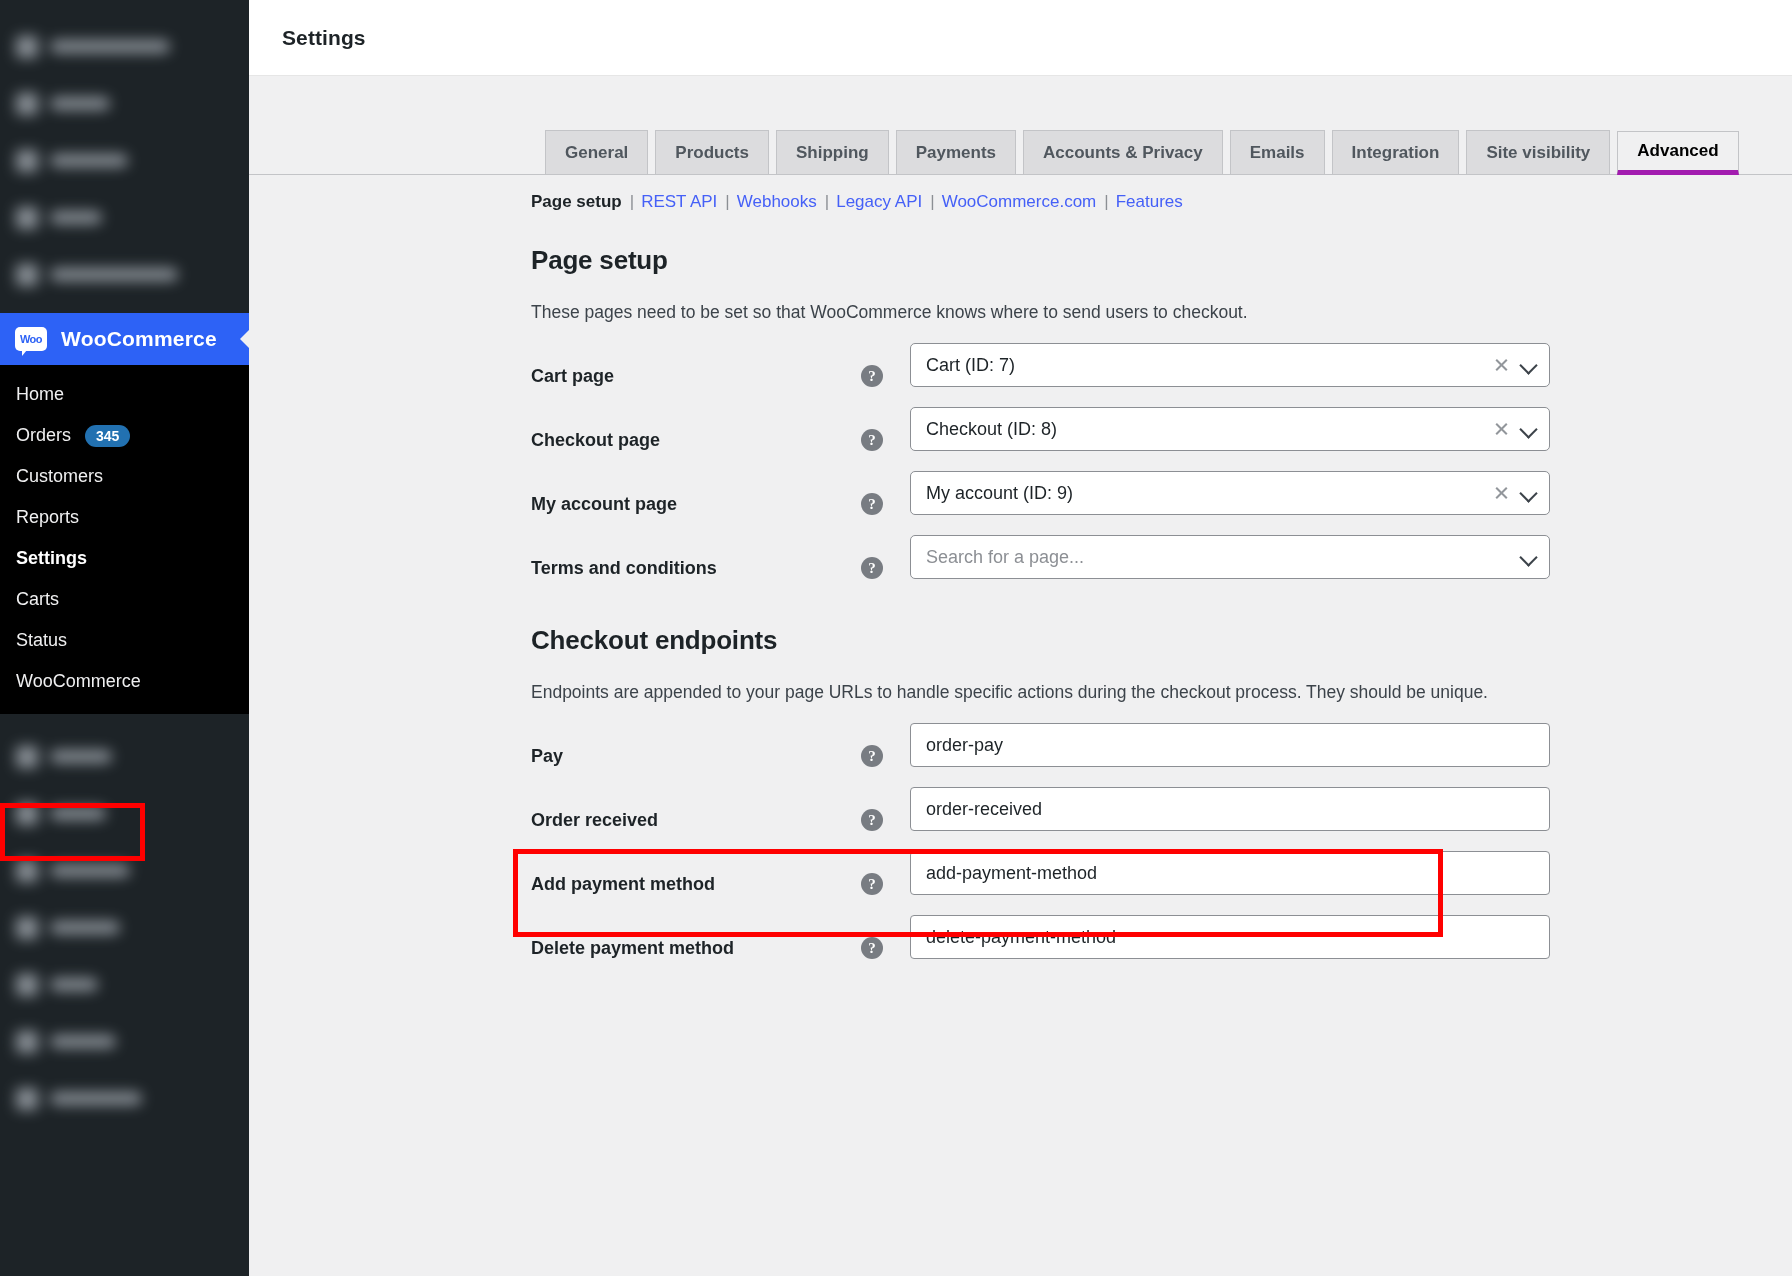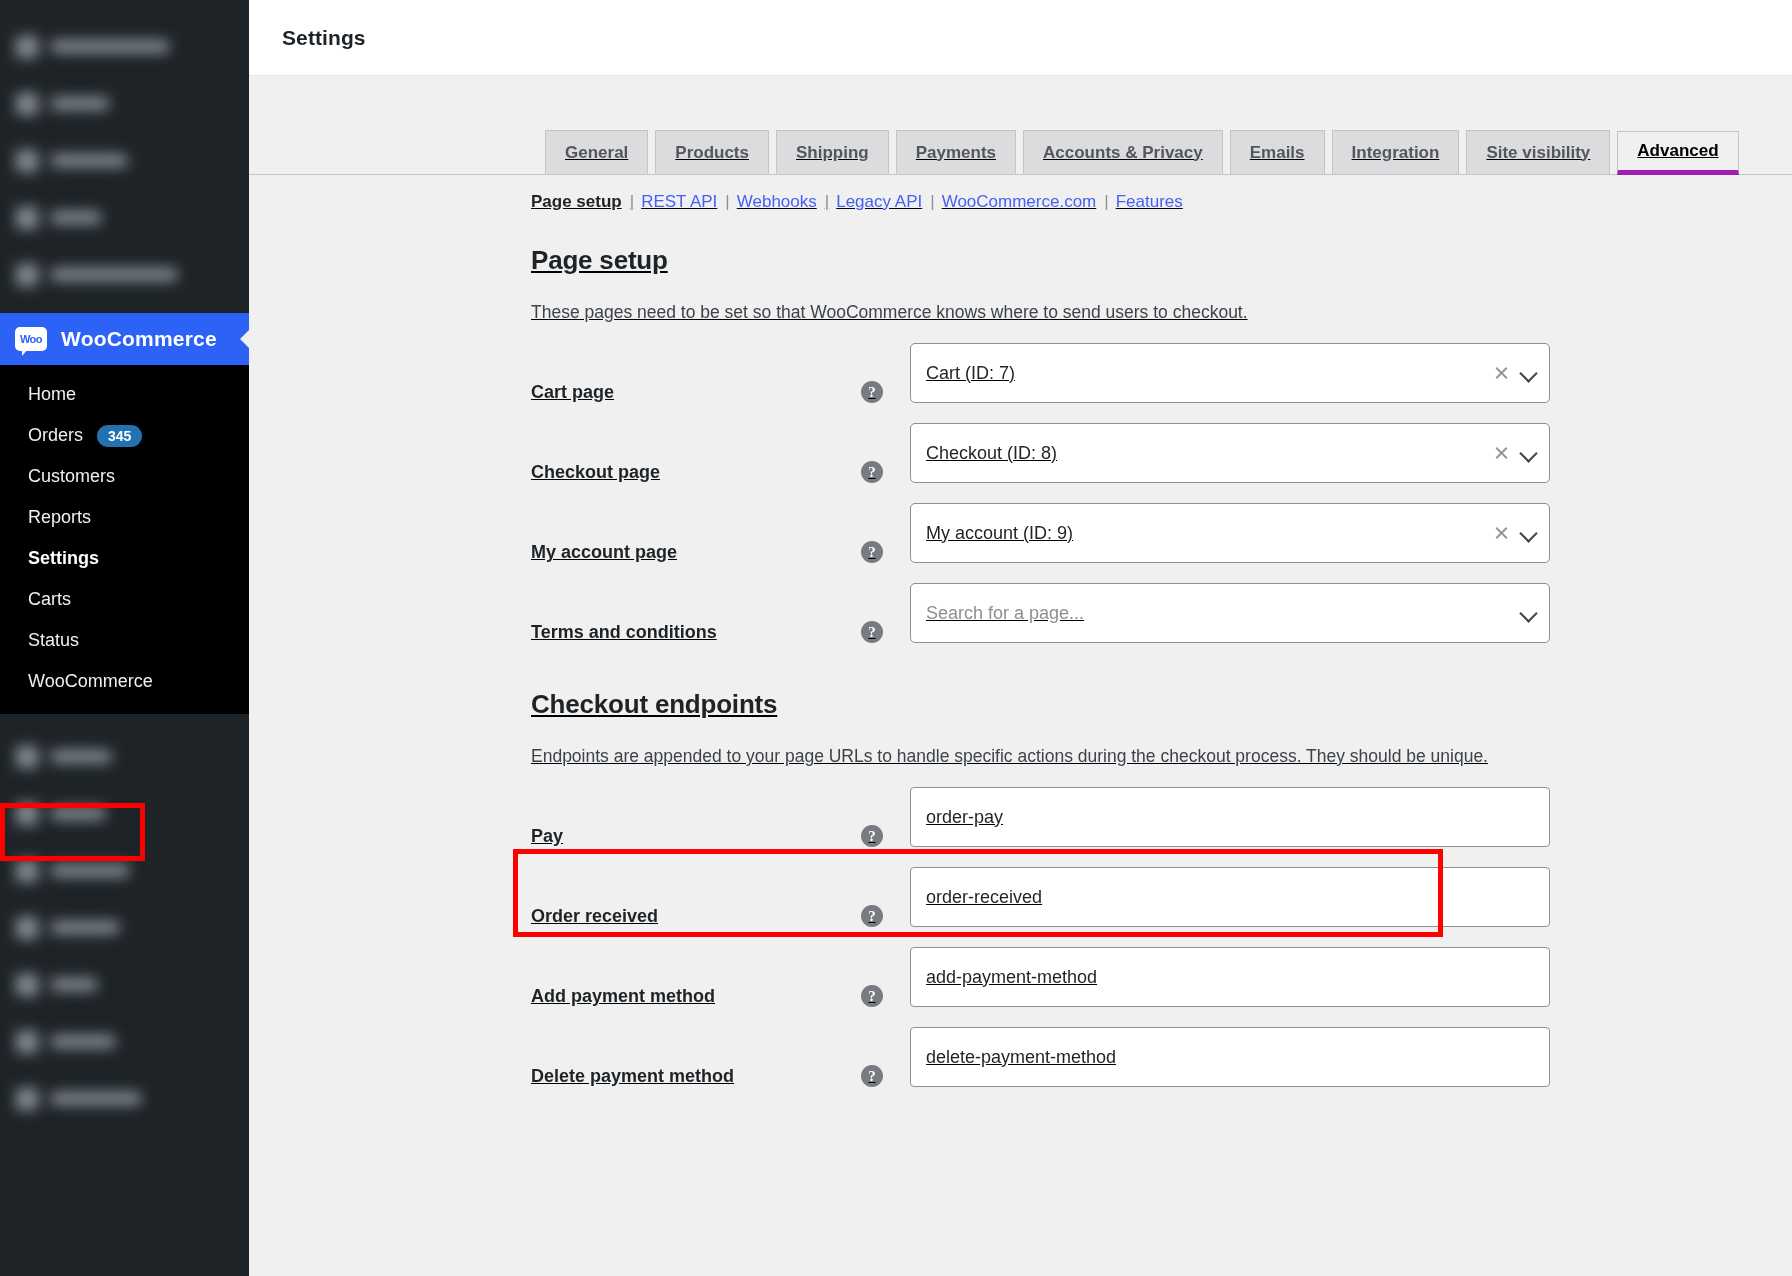--- a/index.html
+++ b/index.html
@@ -54,21 +54,21 @@
   .woo-logo::after {
     content: ""; position: absolute; bottom: -5px; left: 7px;
     border-style: solid; border-width: 6px 5px 0 0;
     border-color: #fff transparent transparent transparent;
   }
   .woo-title { font-size: 21px; font-weight: bold; color: #fff; letter-spacing: .2px; }
 
   .submenu { background: #000; padding: 9px 0 12px 0; }
   .submenu-item {
     display: flex; align-items: center; gap: 14px;
-    padding: 8px 0 8px 28px;
+    padding: 8px 0 8px 16px;
     font-size: 18px; color: #f0f0f1;
     line-height: 25px;
     position: relative;
   }
   .submenu-item.current { font-weight: bold; color: #fff; }
   .badge-count {
     background: #2271b1; color: #fff;
     font-size: 14px; font-weight: 600;
     border-radius: 11px; padding: 3px 11px;
     line-height: 16px;
@@ -85,21 +85,21 @@
   
   .main { flex: 1; position: relative; background: #f0f0f1; overflow: hidden; }
   .topbar {
     height: 76px; background: #fff;
     display: flex; align-items: center;
     padding-left: 33px;
     border-bottom: 1px solid #e6e6e6;
   }
   .topbar-title { font-size: 21px; font-weight: bold; color: #1d2327; letter-spacing: .1px;}
 
-  .content { padding: 0 0 0 0; text-decoration: underline; }
+  .content { padding: 0 0 0 0; }
 
   
   .tabs {
     display: flex; align-items: flex-end;
     padding-left: 296px;
     margin-top: 55px;
     border-bottom: 1px solid #c3c4c7;
     height: 44px;
     gap: 7px;
     position: relative;
@@ -156,21 +156,21 @@
   .help-icon {
     width: 22px; height: 22px; border-radius: 50%;
     background: #787c82; color: #fff;
     font-size: 15px; font-weight: bold;
     display: flex; align-items: center; justify-content: center;
     flex: 0 0 22px;
     margin-right: 27px;
     font-family: "Liberation Serif", serif;
   }
   .control {
-    width: 640px; height: 60px;
+    width: 640px; height: 44px;
     background: #fff;
     border: 1px solid #8c8f94;
     border-radius: 4px;
     display: flex; align-items: center;
     padding: 0 13px 0 15px;
     font-size: 18px; color: #1d2327;
   }
   .control.select { justify-content: space-between; border-radius: 5px;}
   .control .val { flex: 1; }
   .control .val.placeholder { color: #8c8f94; }

